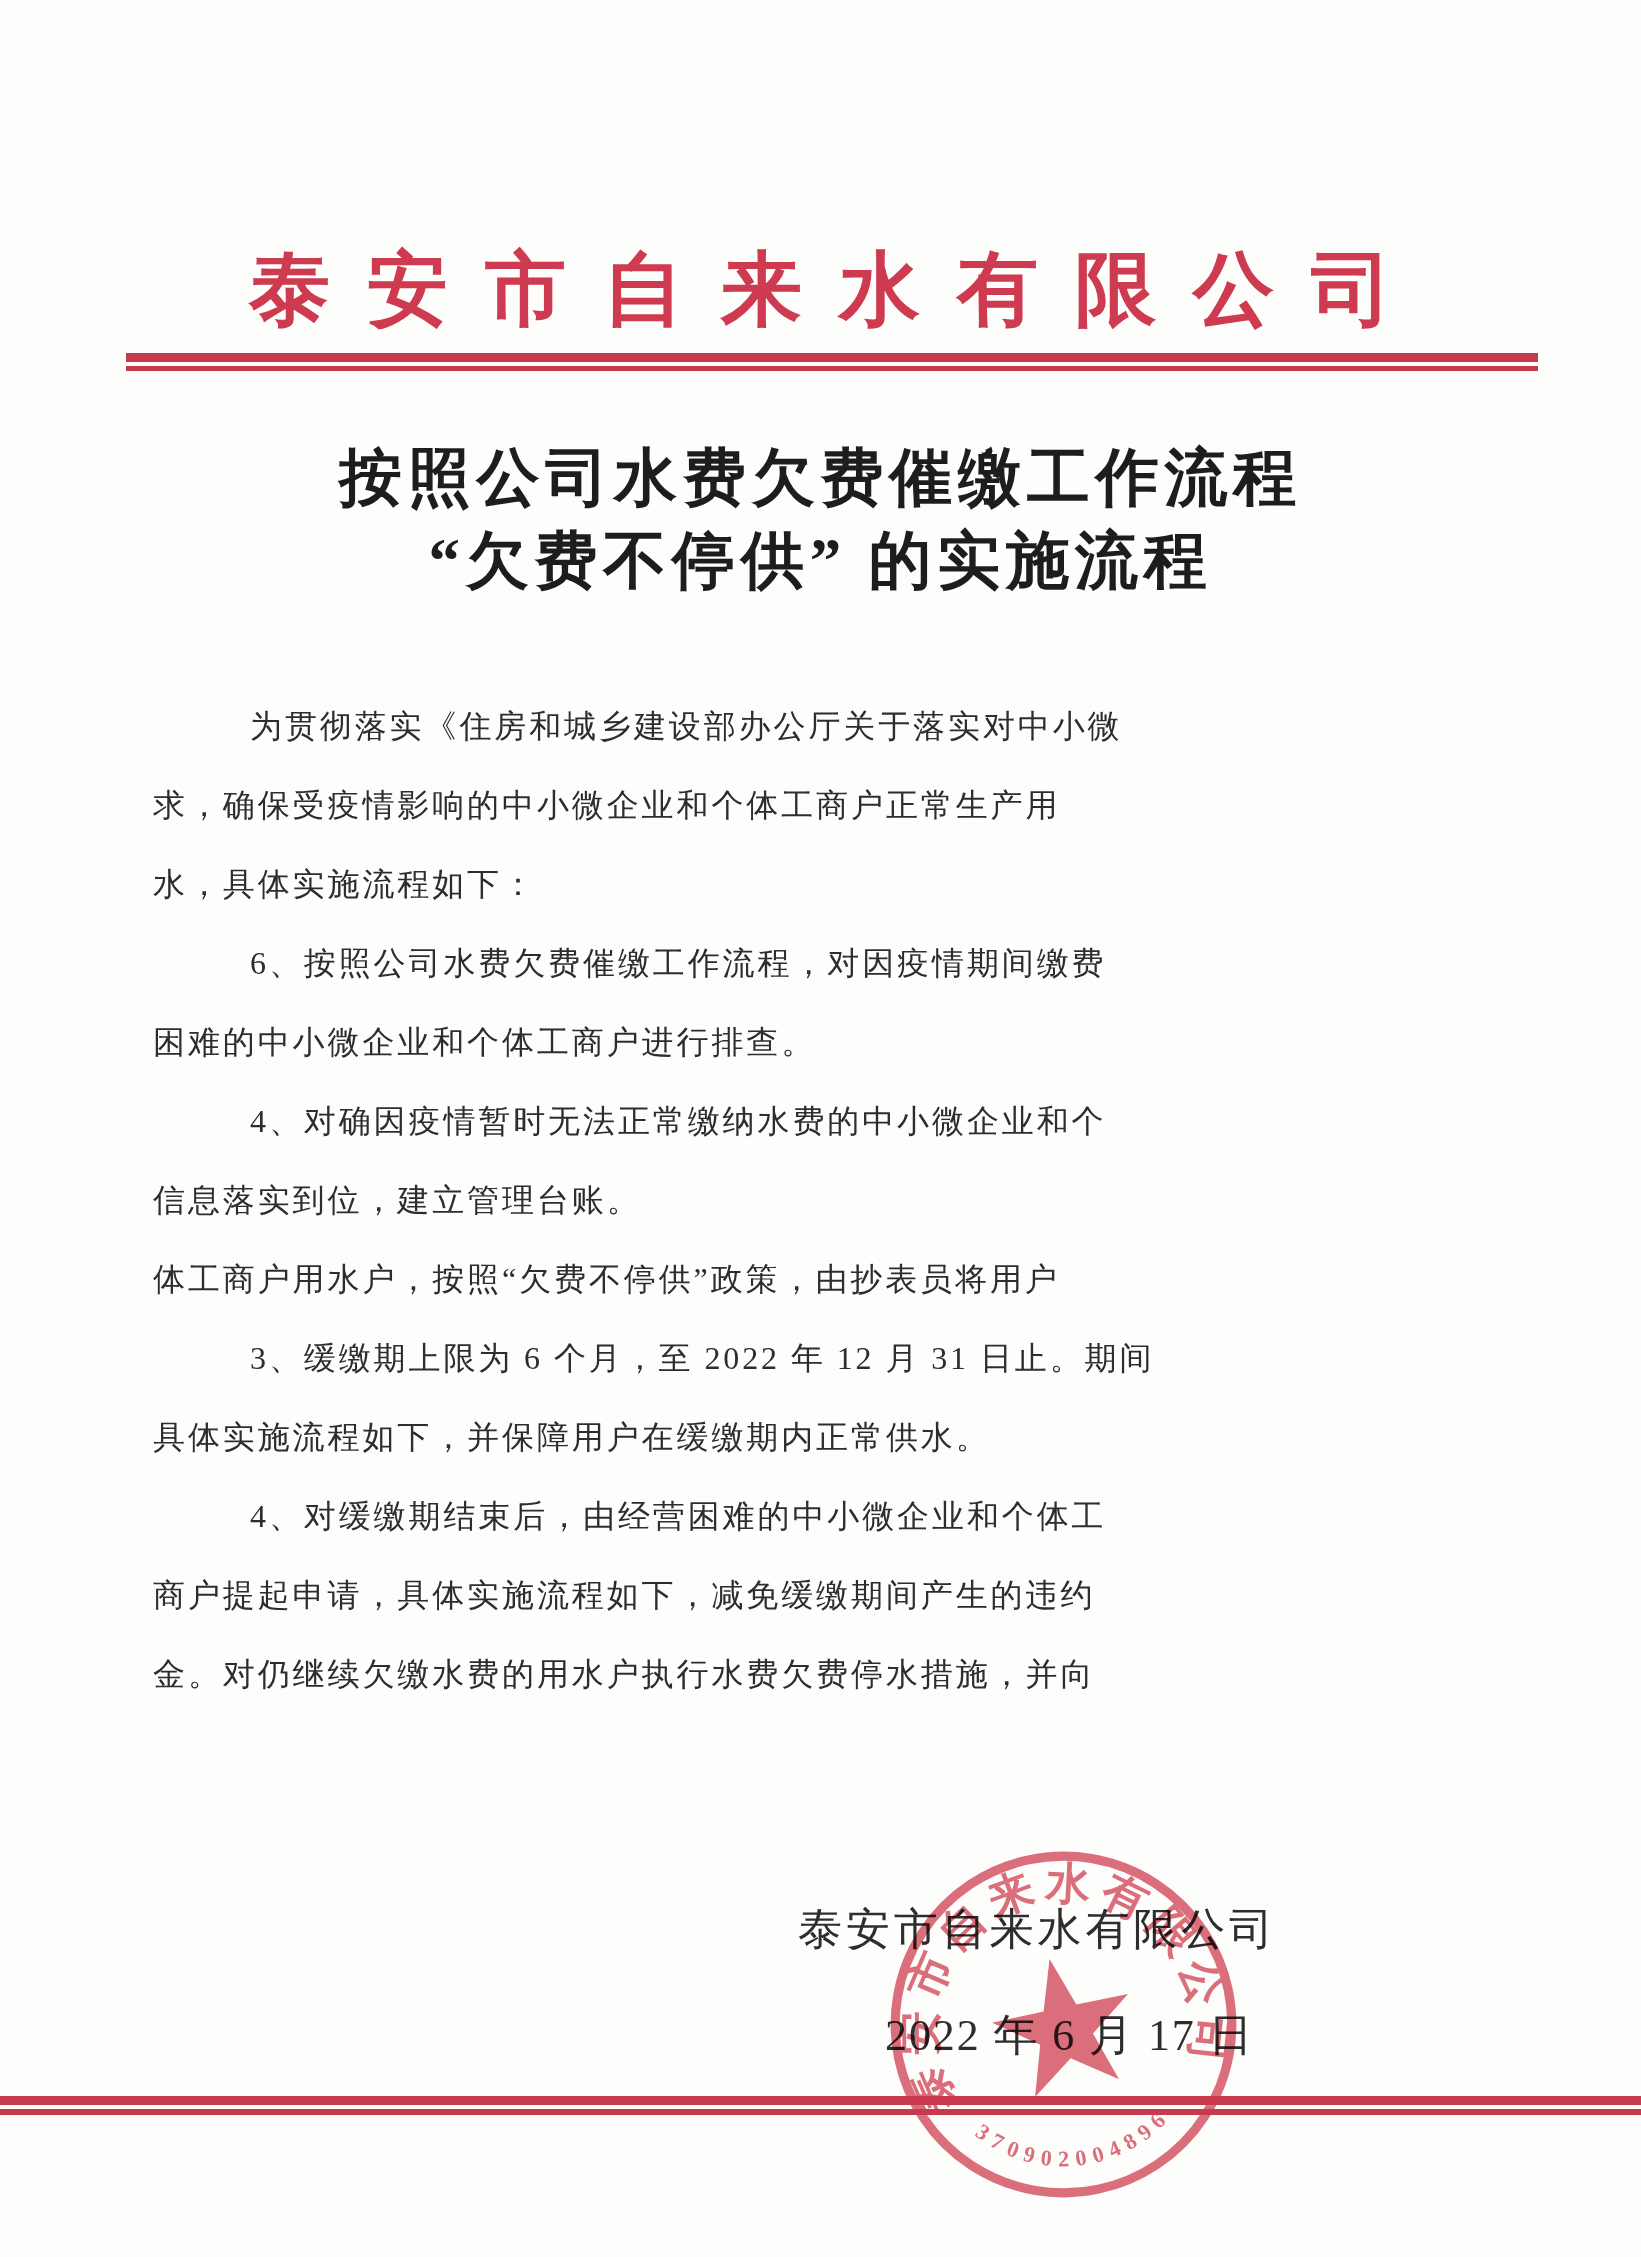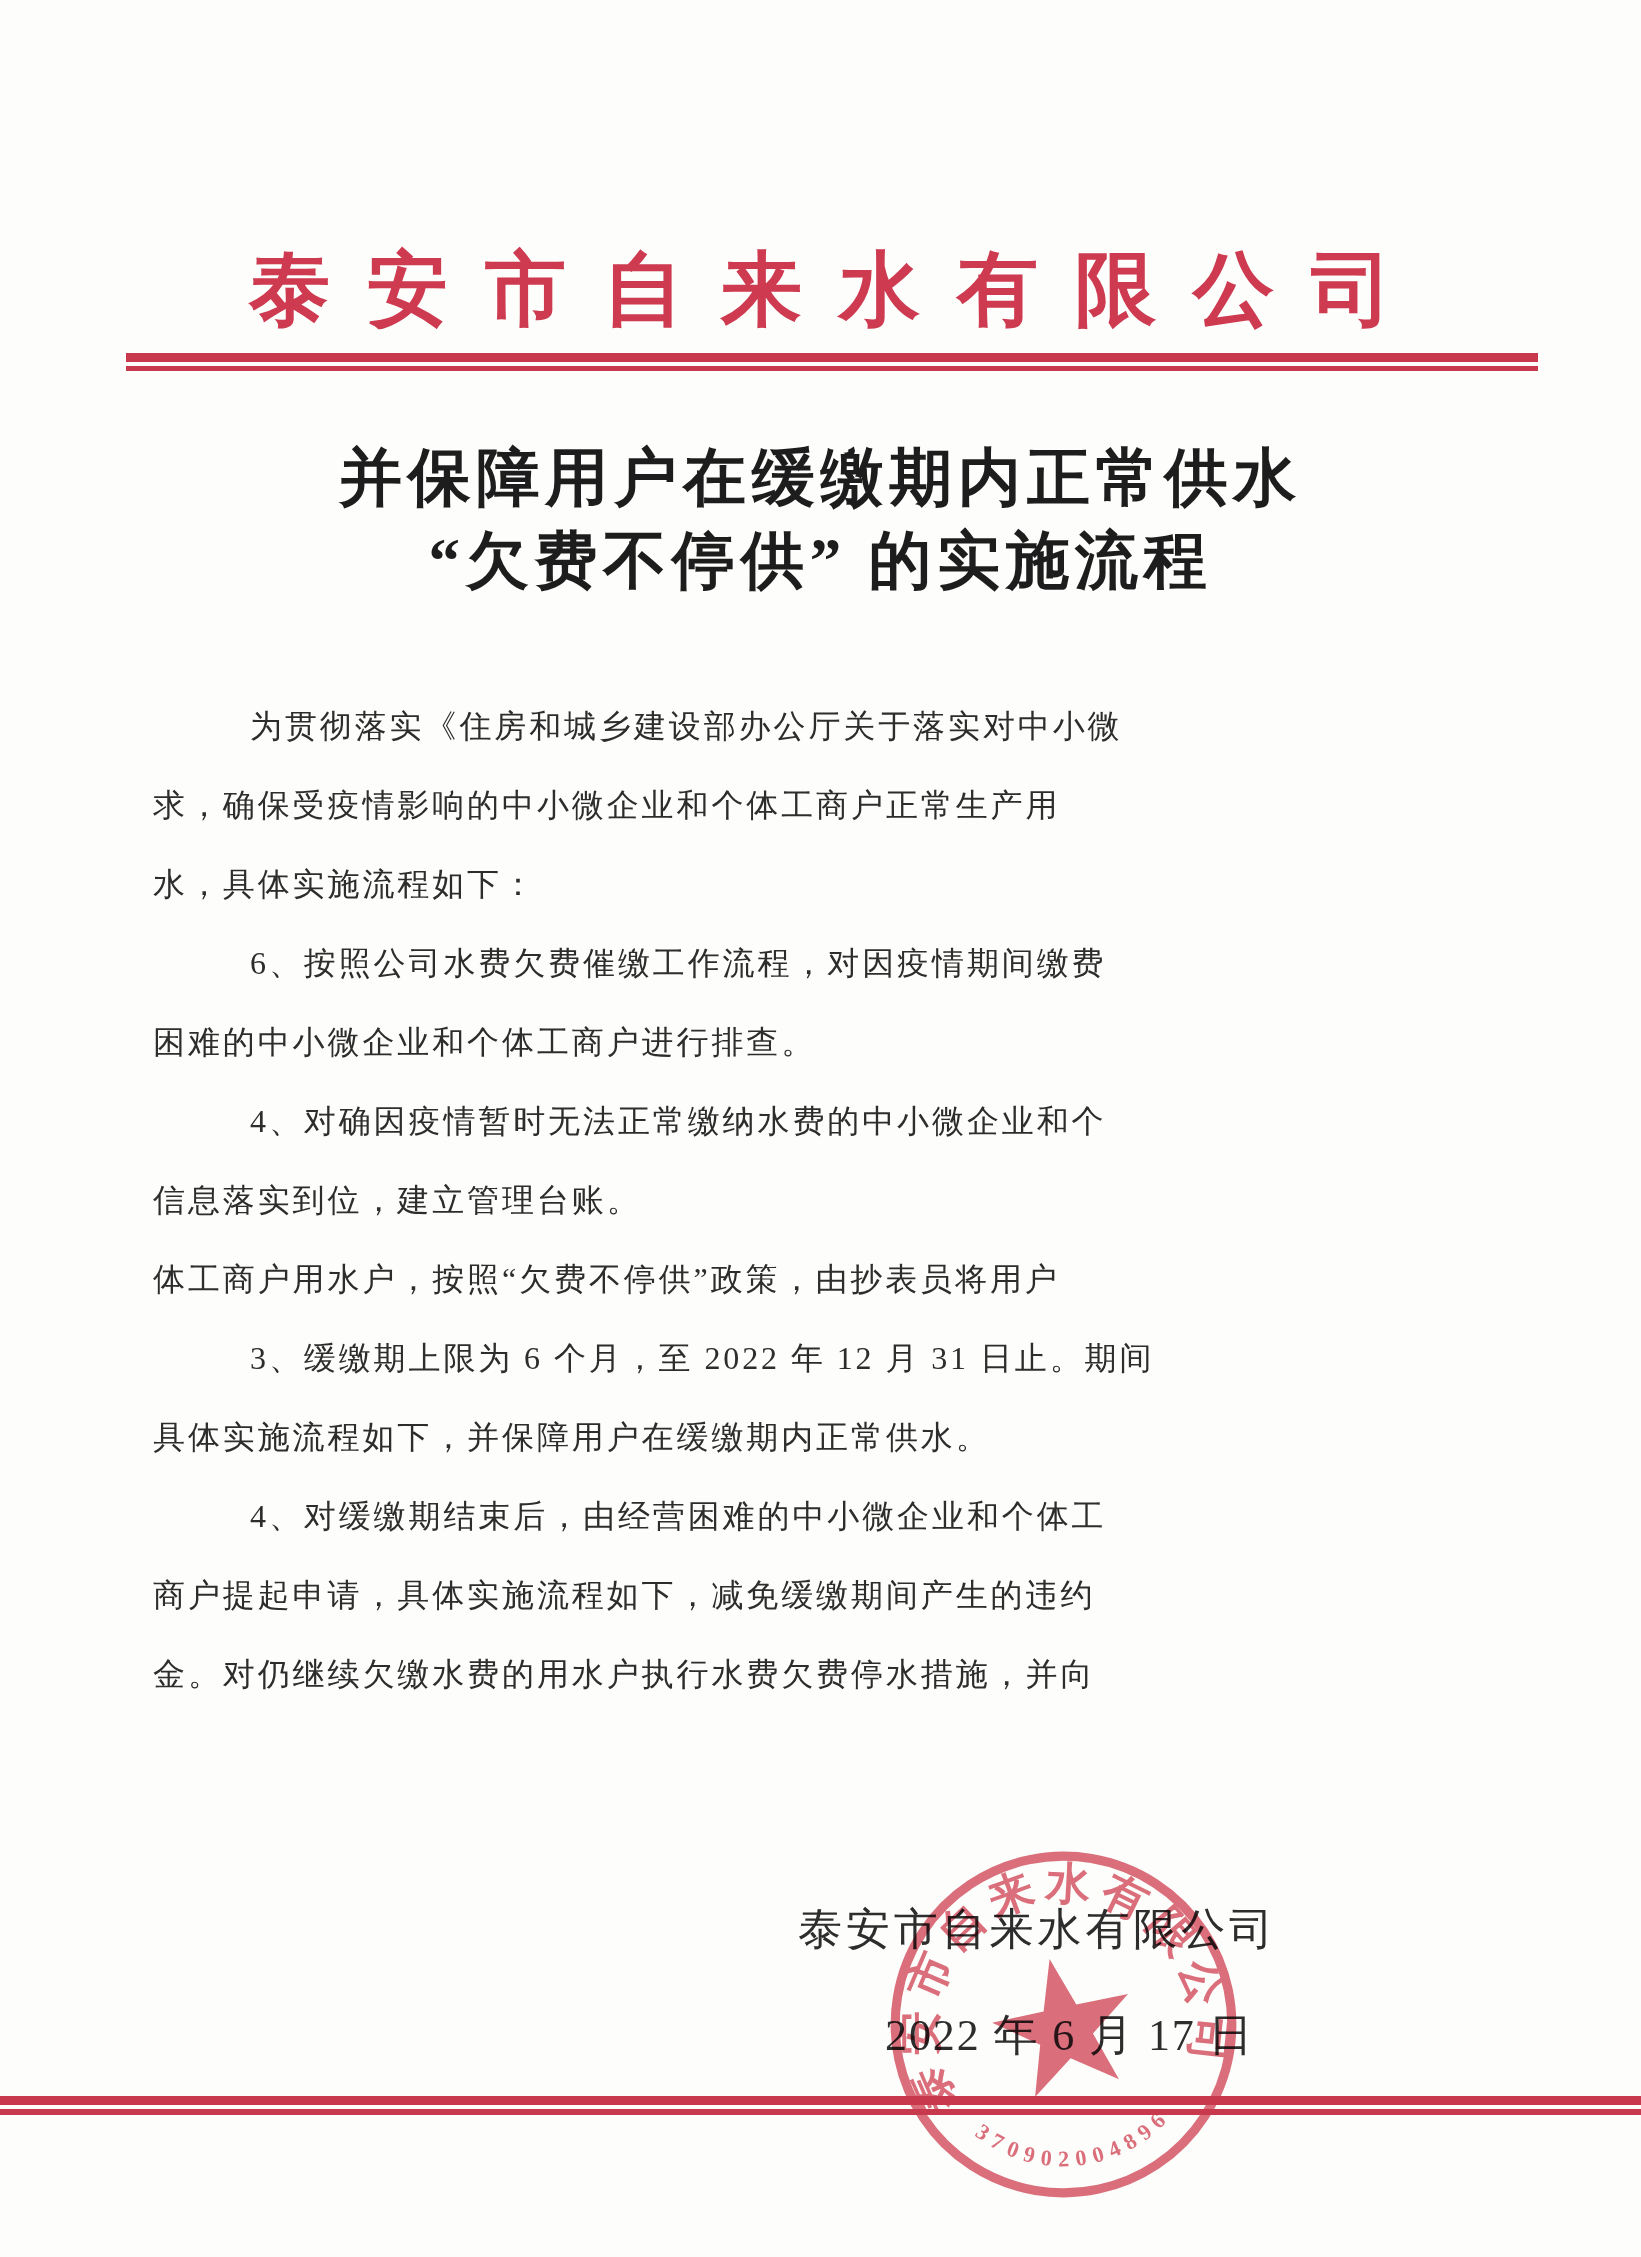--- a/index.html
+++ b/index.html
@@ -62,21 +62,21 @@
 </style>
 </head>
 <body>
 
 <div class="header-title">泰安市自来水有限公司</div>
 
 <div class="rule rule-top-1"></div>
 <div class="rule rule-top-2"></div>
 
 <div class="doc-title">
-  <div>并保障用户在缓缴期内正常供水</div>
+  <div>按照公司水费欠费催缴工作流程</div>
   <div>“欠费不停供” 的实施流程</div>
 </div>
 
 <div class="body-text">
     <div class="body-line indent">为贯彻落实《住房和城乡建设部办公厅关于落实对中小微</div>
     <div class="body-line">求，确保受疫情影响的中小微企业和个体工商户正常生产用</div>
     <div class="body-line">水，具体实施流程如下：</div>
     <div class="body-line indent">6、按照公司水费欠费催缴工作流程，对因疫情期间缴费</div>
     <div class="body-line">困难的中小微企业和个体工商户进行排查。</div>
     <div class="body-line indent">4、对确因疫情暂时无法正常缴纳水费的中小微企业和个</div>

